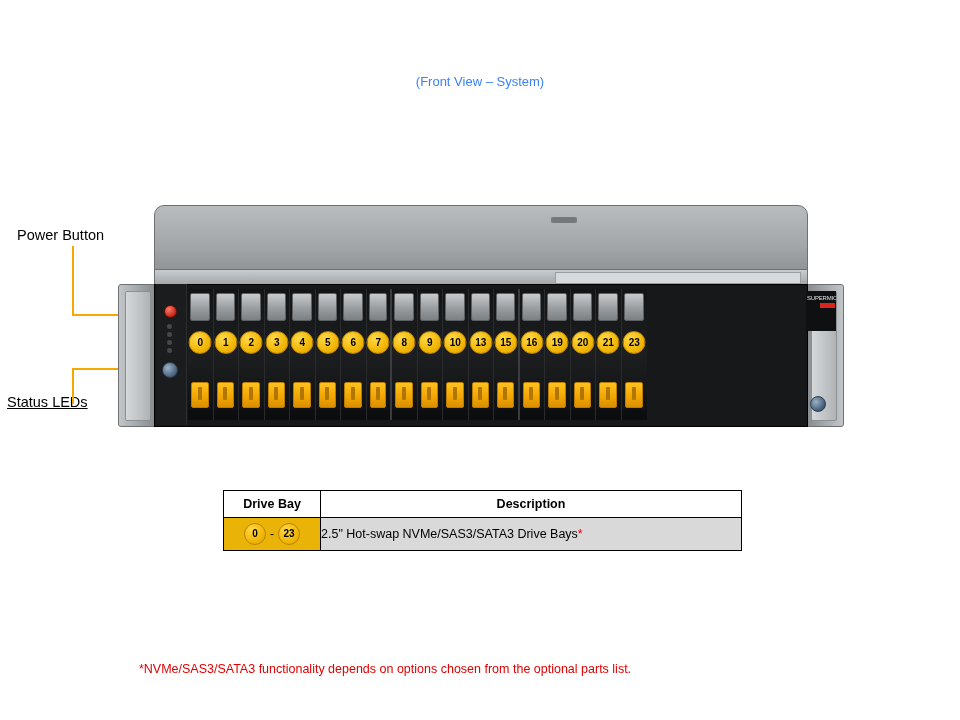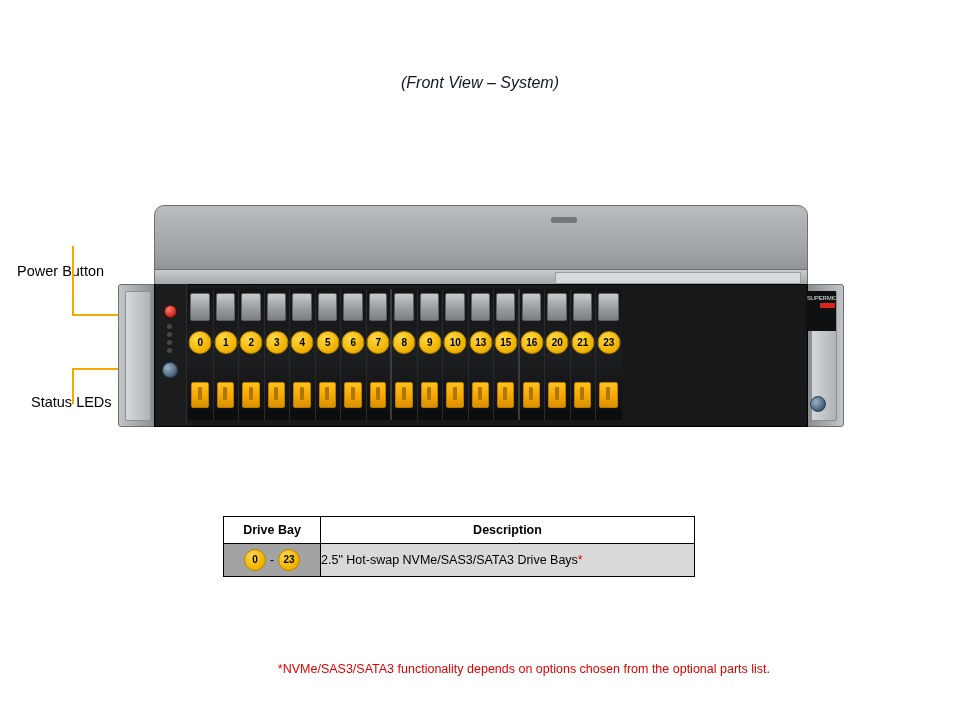--- a/index.html
+++ b/index.html
@@ -15,34 +15,33 @@
     overflow: hidden;
   }
 
   
   .view-title {
     position: absolute;
     top: 74px;
     left: 0;
     width: 960px;
     text-align: center;
-    font-style: italic;
-    font-size: 16px;
-    color: #0f172a;
+    font-size: 13px;
+    color: #3b82f6;
   }
 
   
   .callout-label {
     position: absolute;
     font-size: 14.5px;
     color: #000;
     white-space: nowrap;
   }
-  #label-power { left: 17px; top: 227px; margin-top: 36px; }
-  #label-status { left: 31px; top: 394px; }
+  #label-power { left: 17px; top: 227px; }
+  #label-status { left: 7px; top: 394px; text-decoration: underline; }
 
   
   .leader {
     position: absolute;
     background: #f5a800;
   }
   #leader-power-v { left: 72px; top: 246px; width: 2px; height: 70px; }
   #leader-power-h { left: 72px; top: 314px; width: 58px; height: 2px; }
   #leader-status-v { left: 72px; top: 370px; width: 2px; height: 34px; }
   #leader-status-h { left: 72px; top: 368px; width: 58px; height: 2px; }
@@ -293,39 +292,38 @@
     background: #0c0d0f;
   }
   
   .bay.sep { border-right: 2px solid #3b3c3e; }
 
   
   .spec-table {
     position: absolute;
     left: 223px;
     top: 490px;
-    width: 472px;
+    width: 519px;
     border-collapse: collapse;
     font-size: 12.5px;
-    margin-top: 26px;
   }
   .spec-table th,
   .spec-table td {
     border: 1px solid #000;
     padding: 0;
   }
   .spec-table th {
     background: #ffffff;
     font-weight: bold;
     height: 26px;
     font-size: 12.5px;
   }
   .th-bay { width: 96px; }
   .row-cell-bay {
-    background: #a3a3a3;
+    background: #eab308;
     height: 32px;
     text-align: center;
     white-space: nowrap;
   }
   .row-cell-desc {
     background: #d9d9d9;
     height: 32px;
     padding-left: 10px;
     text-align: left;
     font-size: 12.5px;
@@ -351,21 +349,21 @@
     font-size: 12px;
   }
   .asterisk { color: #e00000; }
 
   
   .footnote {
     position: absolute;
     left: 0;
     top: 662px;
     width: 770px;
-    text-align: right;
+    text-align: center;
     color: #e00000;
     font-size: 12.5px;
   }
 </style>
 </head>
 <body>
 
 <div class="view-title">(Front View – System)</div>
 
 <div class="callout-label" id="label-power">Power Button</div>
@@ -484,20 +482,26 @@
       </div>
       <div class="bay sep">
         <div class="top-grip"></div>
         <div class="num">15</div>
         <div class="latch"></div>
         <div class="bottom-rail"></div>
       </div>
       <div class="bay">
         <div class="top-grip"></div>
         <div class="num">16</div>
+        <div class="latch"></div>
+        <div class="bottom-rail"></div>
+      </div>
+      <div class="bay">
+        <div class="top-grip"></div>
+        <div class="num">19</div>
         <div class="latch"></div>
         <div class="bottom-rail"></div>
       </div>
       <div class="bay">
         <div class="top-grip"></div>
         <div class="num">20</div>
         <div class="latch"></div>
         <div class="bottom-rail"></div>
       </div>
       <div class="bay">

